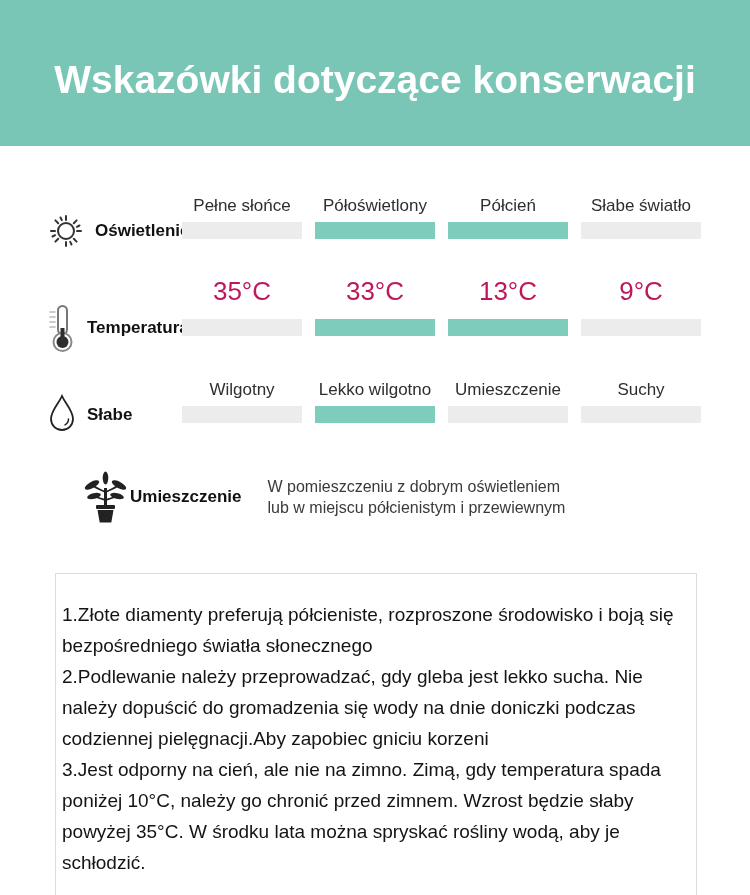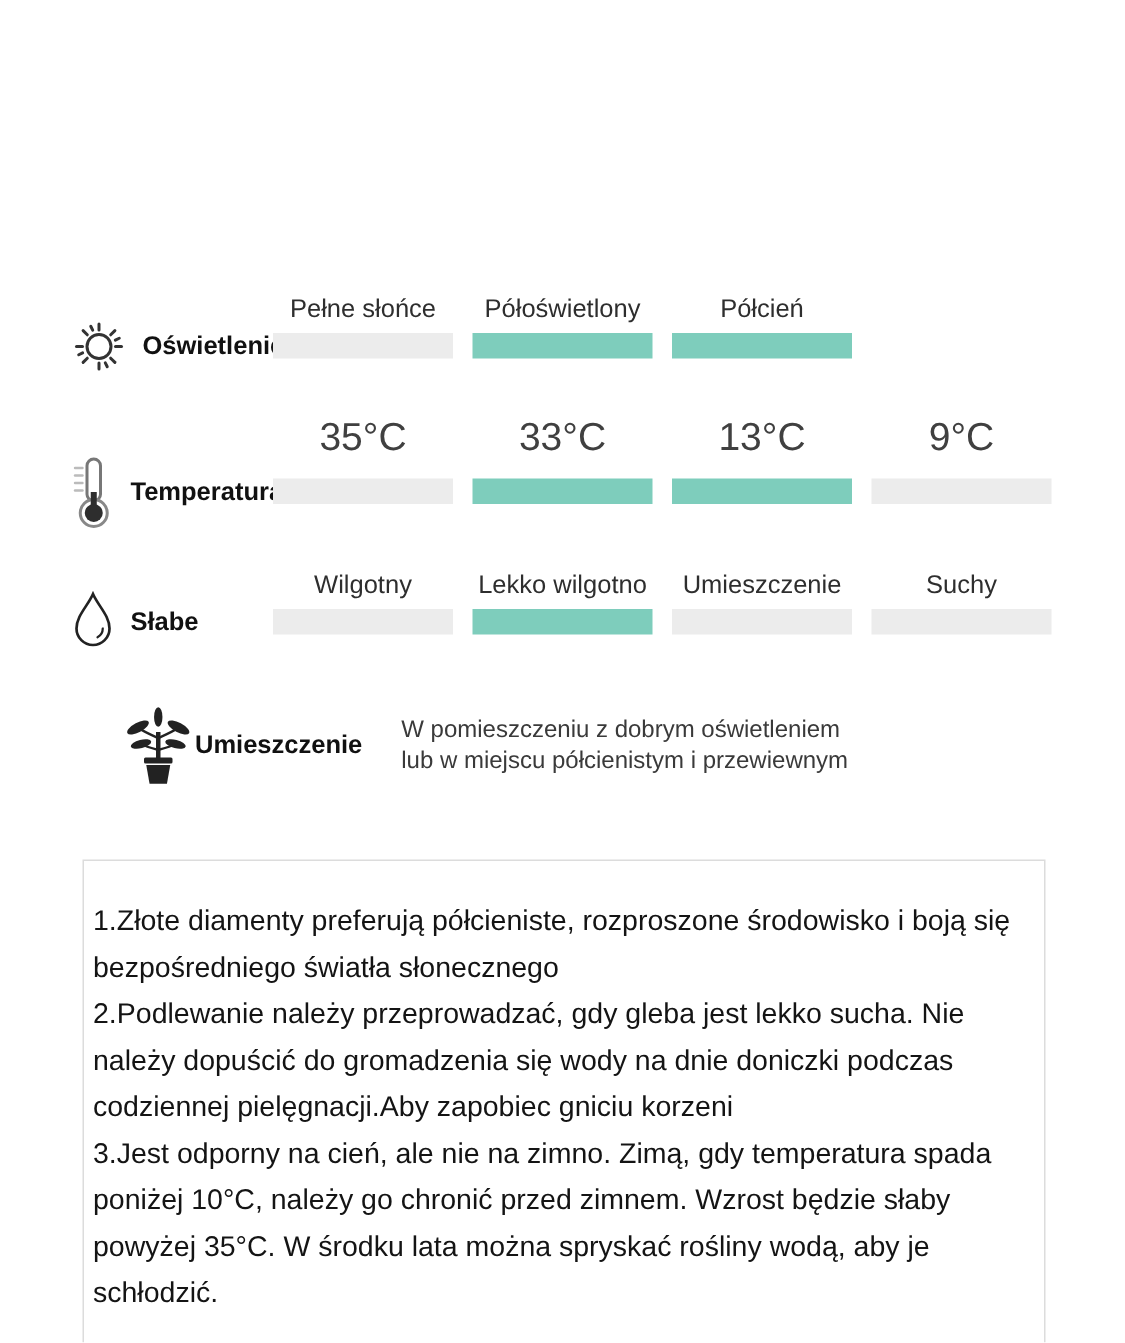--- a/index.html
+++ b/index.html
@@ -23,21 +23,21 @@
     display:flex;align-items:center;gap:7px;
     height:17px;align-self:flex-end;overflow:visible;flex:none;
   }
   .row-head .icon{flex:none;display:flex;align-items:center;justify-content:center;}
   .row-label{font-size:17px;font-weight:bold;color:#111;white-space:nowrap;}
   .options{display:flex;gap:13px;}
   .option{width:120px;display:flex;flex-direction:column;align-items:center;text-align:right;}
   .option-label{
     font-size:17px;color:#2e2e2e;margin-bottom:6px;line-height:20px;white-space:nowrap;
   }
-  .option-label.temp{font-size:26px;color:#404040;line-height:31px;margin-bottom:12px;}
+  .option-label.temp{font-size:26px;color:#be185d;line-height:31px;margin-bottom:12px;}
   .bar{width:100%;height:17px;background:#ececec;align-self:stretch;}
   .bar.active{background:#7ecdbc;}
   .row-lighting{top:196px;}
   .row-temperature{top:276px;}
   .row-humidity{top:380px;}
   
   .placement-row{
     position:absolute;top:470px;left:0;width:750px;
     display:flex;align-items:center;box-sizing:border-box;padding-left:45px;margin-left:37px;
   }
@@ -57,20 +57,23 @@
     font-size:19px;line-height:31px;color:#141414;
   }
   .notes-inner p{margin:0;}
   svg{display:block;}
 </style>
 </head>
 <body>
 
 <div class="page">
 
+  <div class="banner">
+    <h1 class="title">Wskazówki dotyczące konserwacji</h1>
+  </div>
 
   <div class="care-row row-lighting">
     <div class="row-head">
       <span class="icon">
         <svg width="44" height="44" viewBox="0 0 44 44">
           <circle cx="22" cy="22" r="8" fill="none" stroke="#333" stroke-width="2"></circle>
           <g stroke="#333" stroke-width="2" stroke-linecap="round">
             <line x1="22" y1="7" x2="22" y2="11"></line>
             <line x1="22" y1="33" x2="22" y2="37"></line>
             <line x1="7" y1="22" x2="11" y2="22"></line>
@@ -94,20 +97,24 @@
         <div class="bar"></div>
       </div>
       <div class="option">
         <div class="option-label">Półoświetlony</div>
         <div class="bar active"></div>
       </div>
       <div class="option">
         <div class="option-label">Półcień</div>
         <div class="bar active"></div>
       </div>
+      <div class="option">
+        <div class="option-label">Słabe światło</div>
+        <div class="bar"></div>
+      </div>
     </div>
   </div>
 
   <div class="care-row row-temperature">
     <div class="row-head">
       <span class="icon">
         <svg width="36" height="52" viewBox="0 0 36 52">
           <g stroke="#bbb" stroke-width="1.6" stroke-linecap="round">
             <line x1="6" y1="10" x2="11" y2="10"></line>
             <line x1="6" y1="15" x2="11" y2="15"></line>

